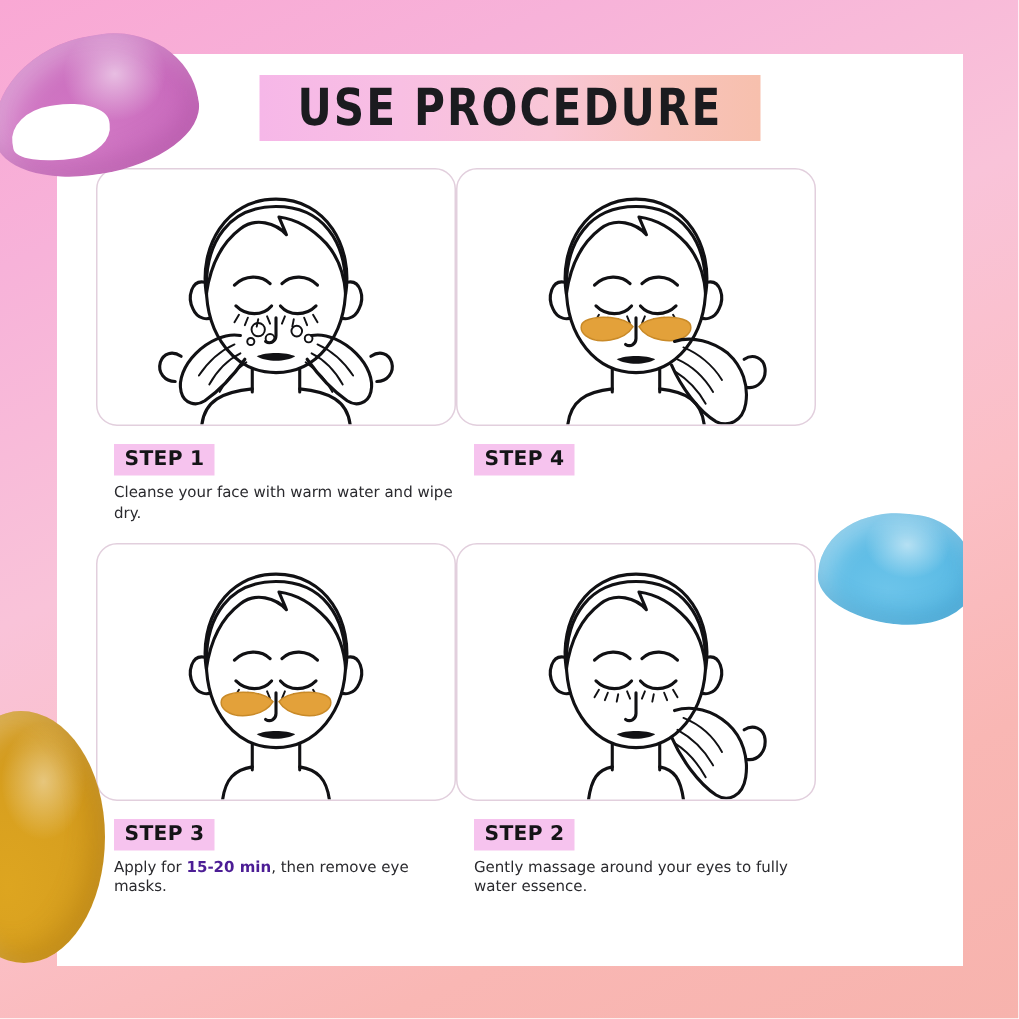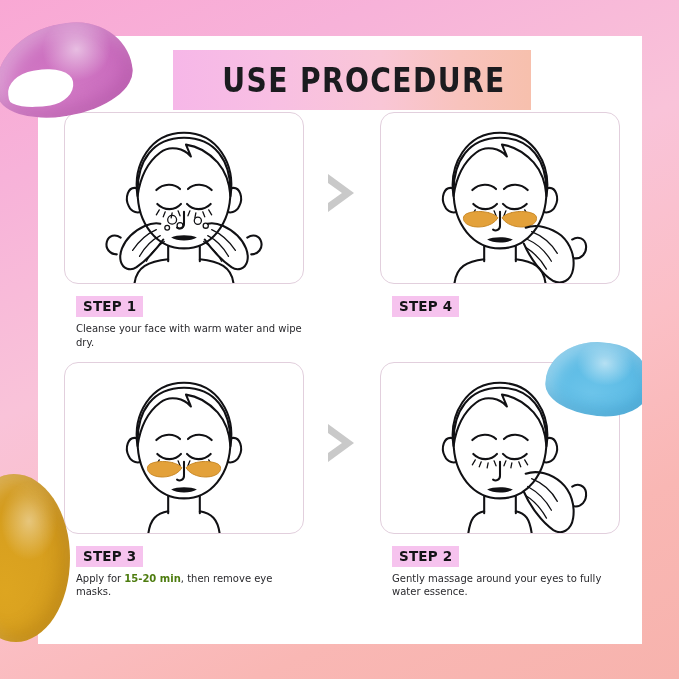--- a/index.html
+++ b/index.html
@@ -79,26 +79,25 @@
     border-radius: 48% 52% 50% 50% / 50% 50% 50% 50%;
     box-shadow: inset -8px -8px 18px rgba(150,100,10,0.3), inset 8px 8px 18px rgba(255,255,255,0.28);
   }
 
   
   .title-bar {
     position: absolute;
     left: 135px;
     top: 14px;
     width: 334px;
-    height: 60px;
+    height: 44px;
     background: linear-gradient(90deg, #f6b7e8 0%, #f8bfe3 28%, #f9c6d6 58%, #f8c3bd 80%, #f7c0ad 100%);
     display: flex;
     align-items: center;
     justify-content: center;
-    padding-left: 24px;
   }
   .title-text {
     font-family: "DejaVu Sans Condensed", "Liberation Sans Narrow", "Liberation Sans", sans-serif;
     font-weight: 700;
     font-size: 34px;
     letter-spacing: 1.5px;
     color: #1b1b1f;
     transform: scaleX(0.92);
     white-space: nowrap;
   }
@@ -106,21 +105,20 @@
   
   .grid {
     position: absolute;
     left: 0;
     top: 76px;
     width: 604px;
   }
   .row {
     position: relative;
     display: flex;
-    gap: 76px;
     padding: 0 26px;
     margin-bottom: 12px;
   }
   .cell {
     width: 240px;
     position: relative;
   }
   .panel {
     width: 240px;
     height: 172px;
@@ -163,21 +161,21 @@
     font-family: "DejaVu Sans", sans-serif;
   }
   .step-desc {
     margin: 0 0 0 12px;
     font-size: 10px;
     line-height: 1.38;
     color: #2a2a2e;
     max-width: 232px;
     font-family: "DejaVu Sans", sans-serif;
   }
-  .step-desc b { font-weight: 700; color: #4d7c0f; }
+  .step-desc b { font-weight: 700; color: #4c1d95; }
 
   
   .ln { fill: none; stroke: #111114; stroke-width: 2.1; stroke-linecap: round; stroke-linejoin: round; }
   .ln-thin { fill: none; stroke: #111114; stroke-width: 1.3; stroke-linecap: round; stroke-linejoin: round; }
   .skin { fill: #ffffff; }
   .patch { fill: #e3a13a; stroke: #c98a28; stroke-width: 1; }
   .lips { fill: #111114; }
 </style>
 </head>
 <body>

